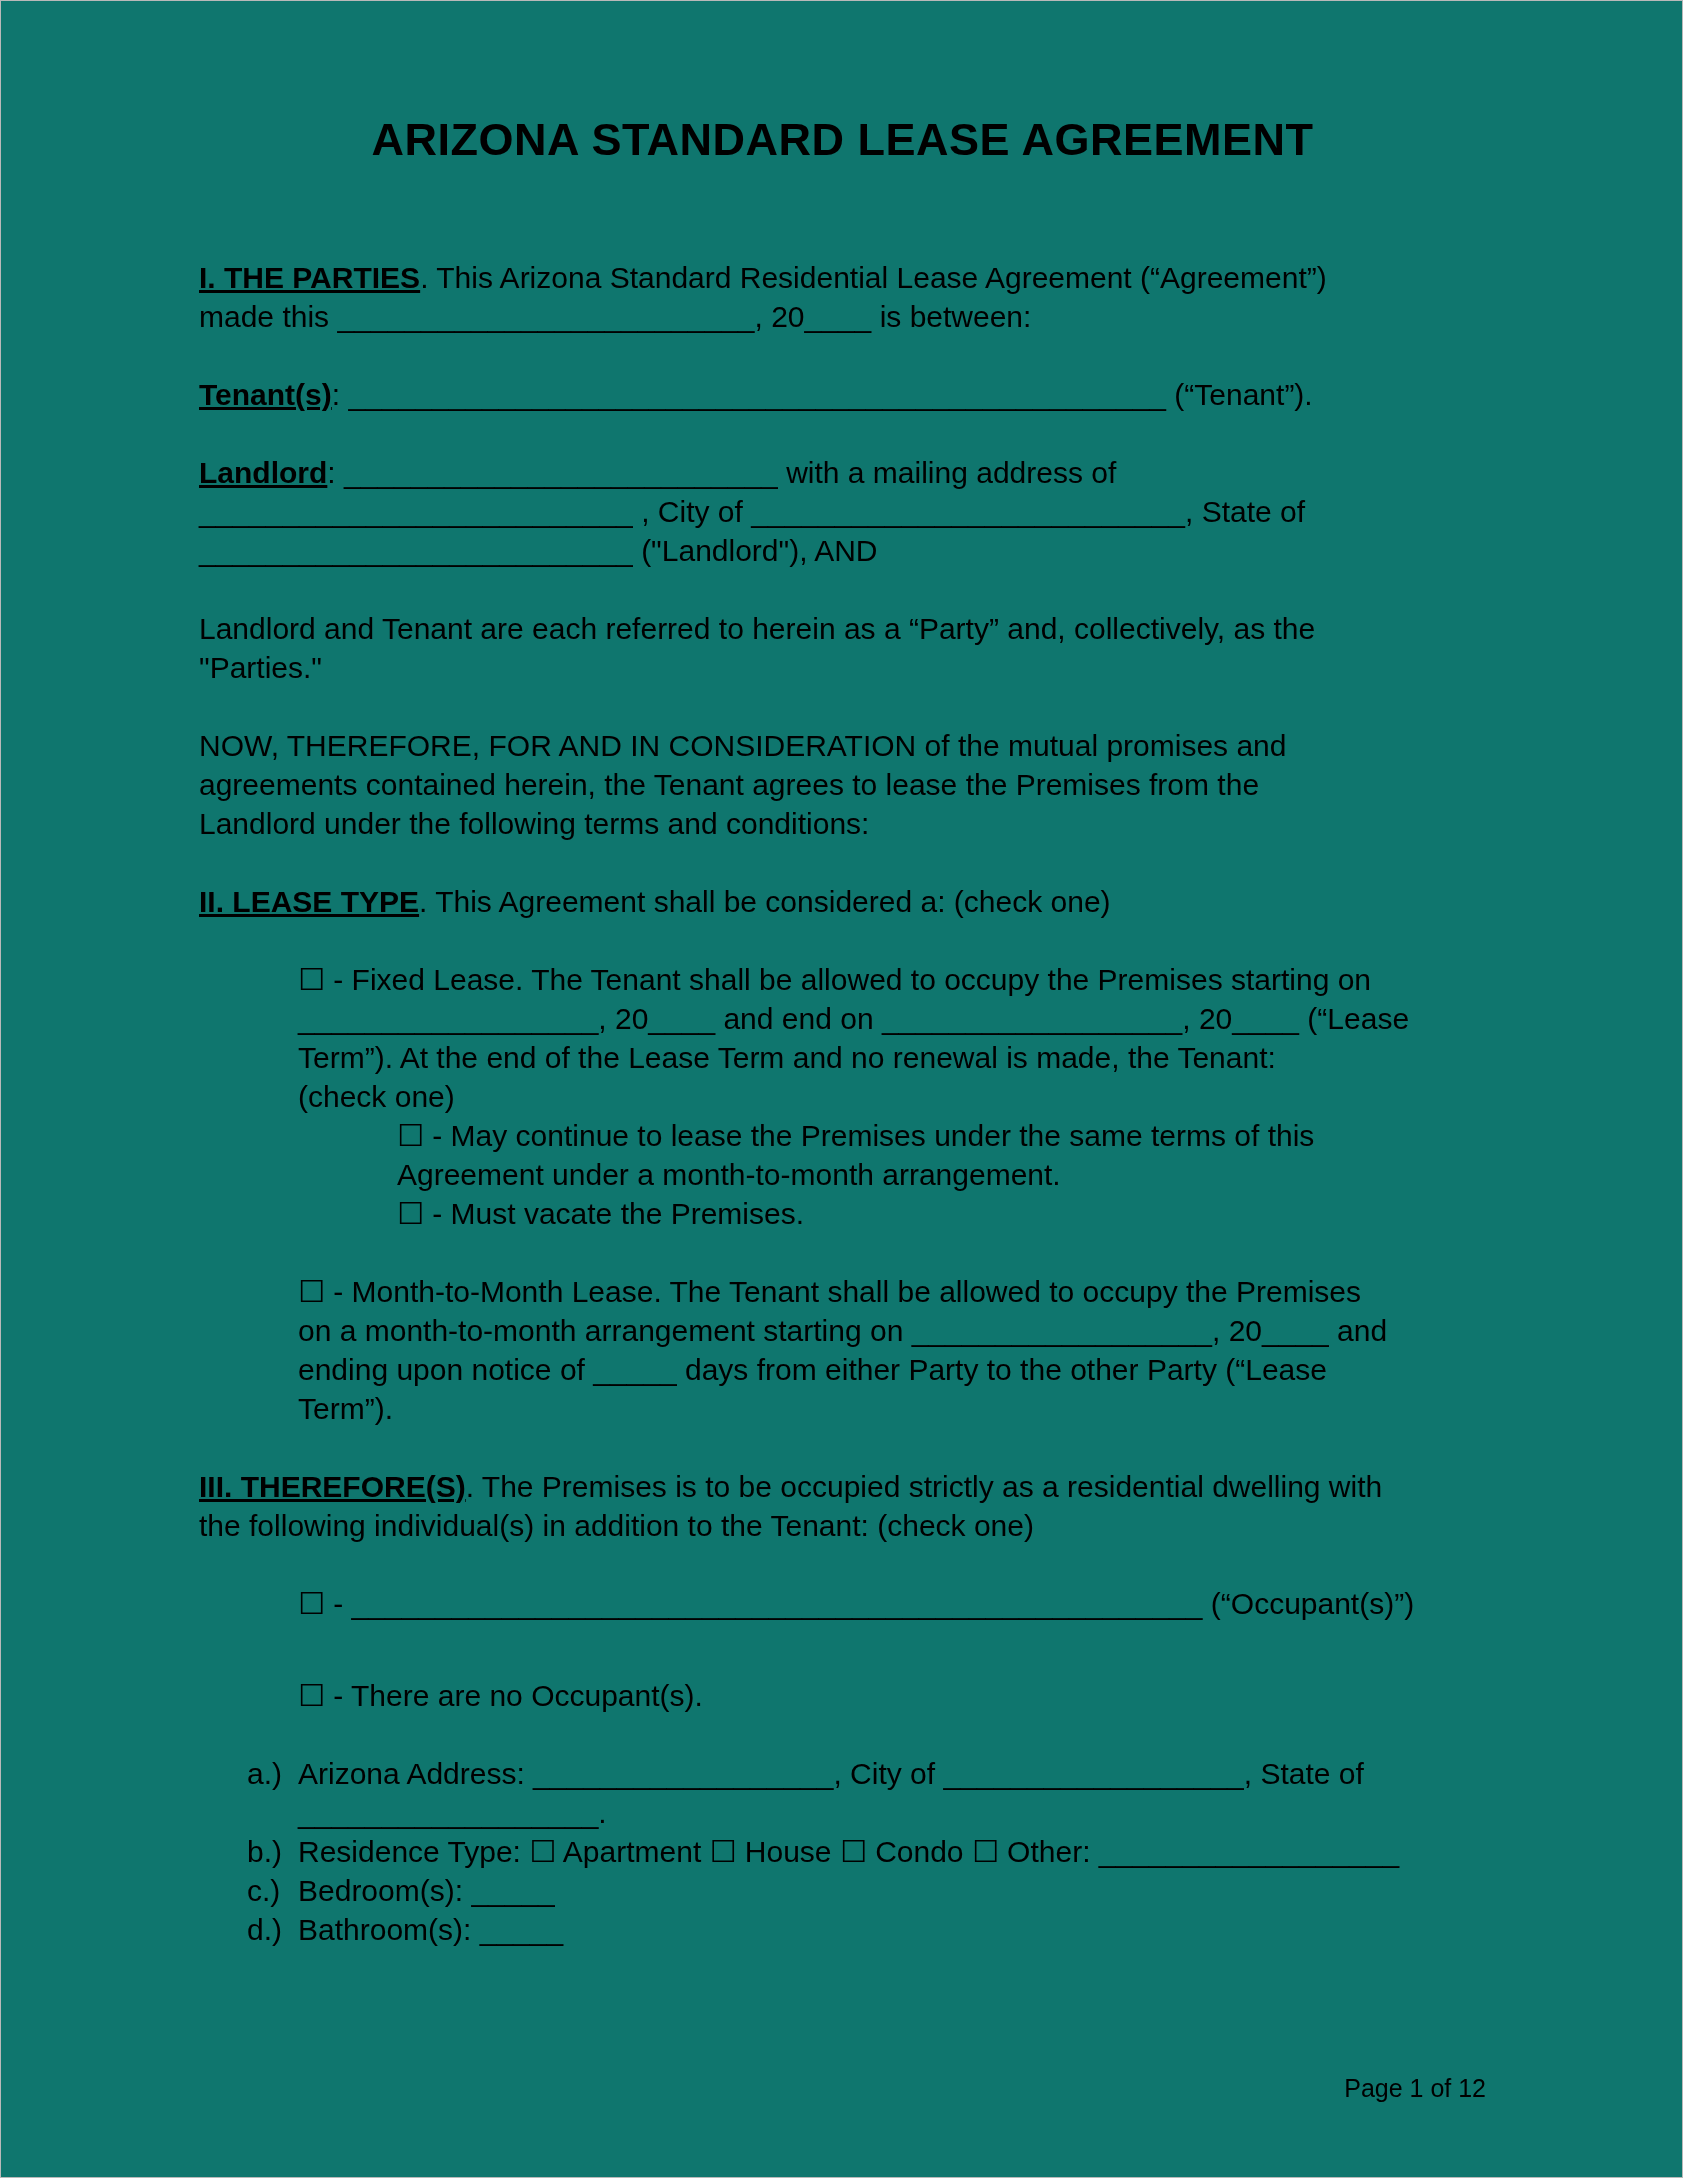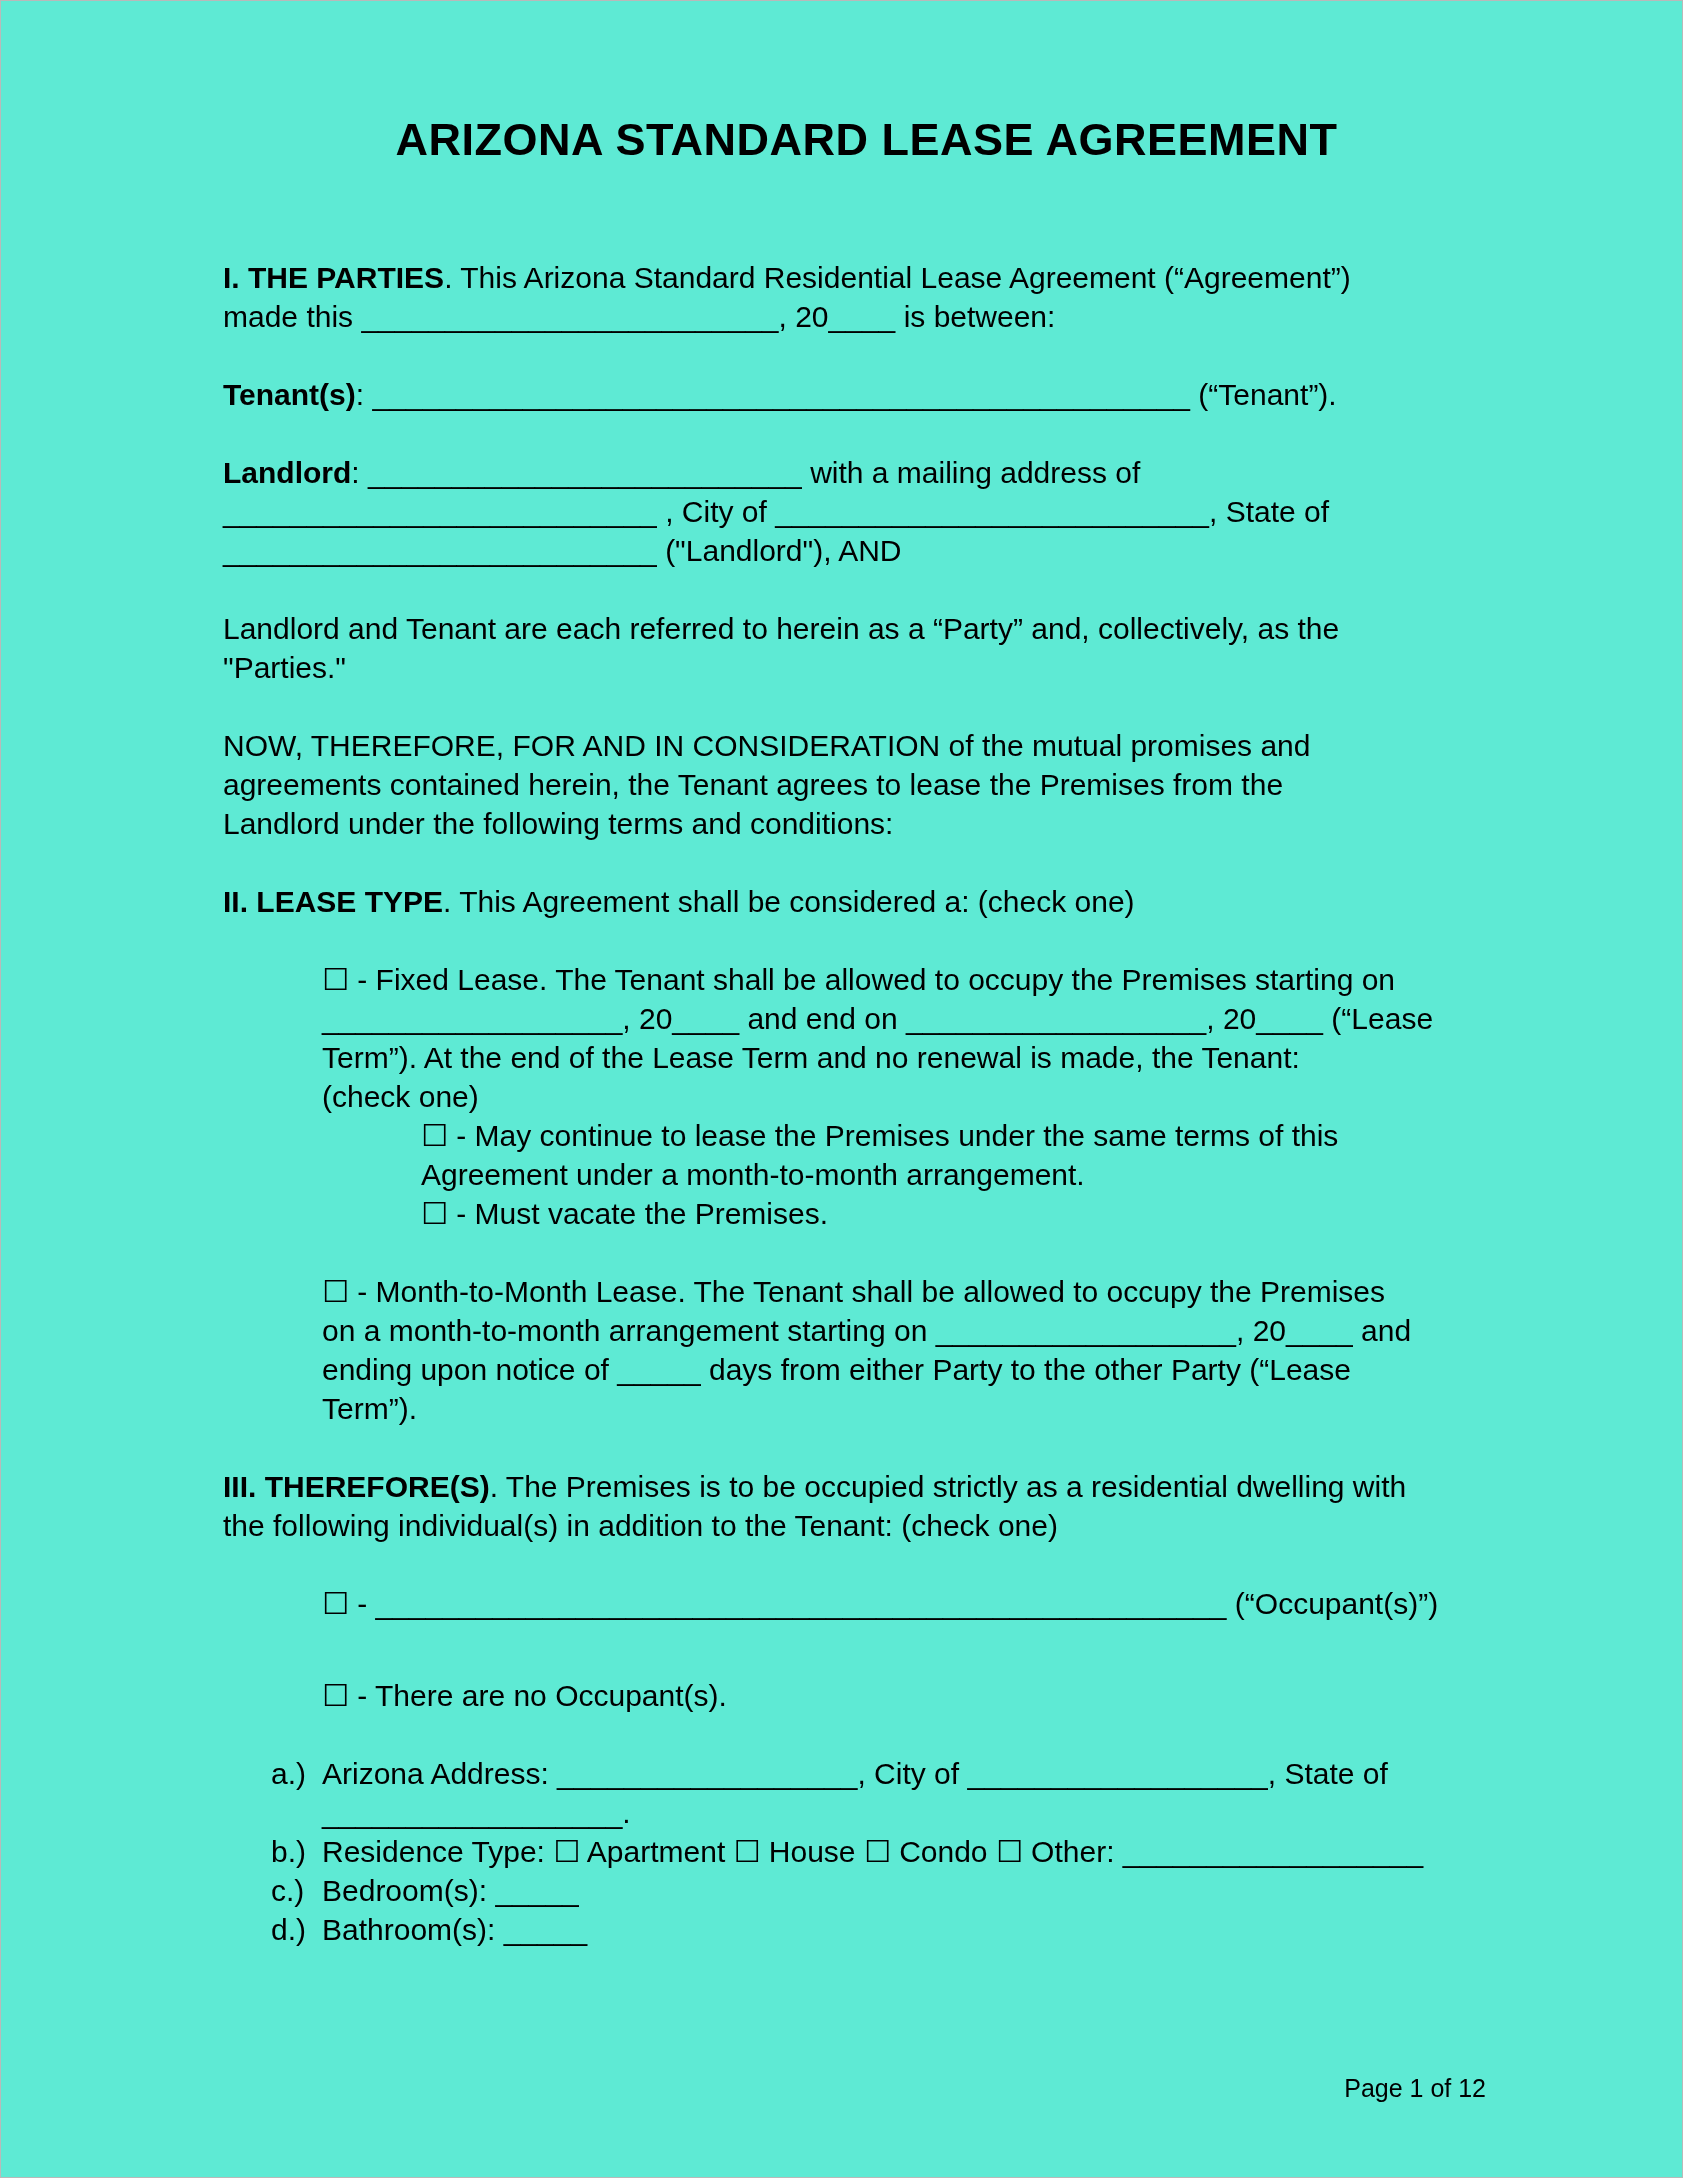--- a/index.html
+++ b/index.html
@@ -1,44 +1,43 @@
 <!DOCTYPE html>
 <html><head>
 <meta charset="utf-8">
 <style>
   html,body{margin:0;padding:0;background:#ffffff;}
   .page{
     position:relative;
     width:1683px;
     height:2178px;
     box-sizing:border-box;
-    background:#5eead4;
+    background:#0f766e;
     border:1px solid #b9b9b9;
     color:#000000;
     font-family:"Liberation Sans","DejaVu Sans",sans-serif;
     overflow:hidden;
-    padding-left:24px;
   }
   .content{padding:111px 0 0 198px;}
   .title{
     width:1287px;
     margin:0 0 91px 0;
     text-align:center;
     font-size:45px;
     line-height:55px;
     font-weight:bold;
     letter-spacing:0.5px;
   }
   .p{
     font-size:30px;
     line-height:39px;
     margin:0 0 39px 0;
     white-space:pre;
   }
-  .lead{font-weight:bold;}
+  .lead{font-weight:bold;text-decoration:underline;}
   .ind1{padding-left:99px;}
   .ind2{padding-left:198px;}
   .tight{margin-bottom:0;}
   .gap-extra{margin-bottom:53px;}
   .prop{
     display:flex;
     margin:0 0 0 48px;
     font-size:30px;
     line-height:39px;
   }

